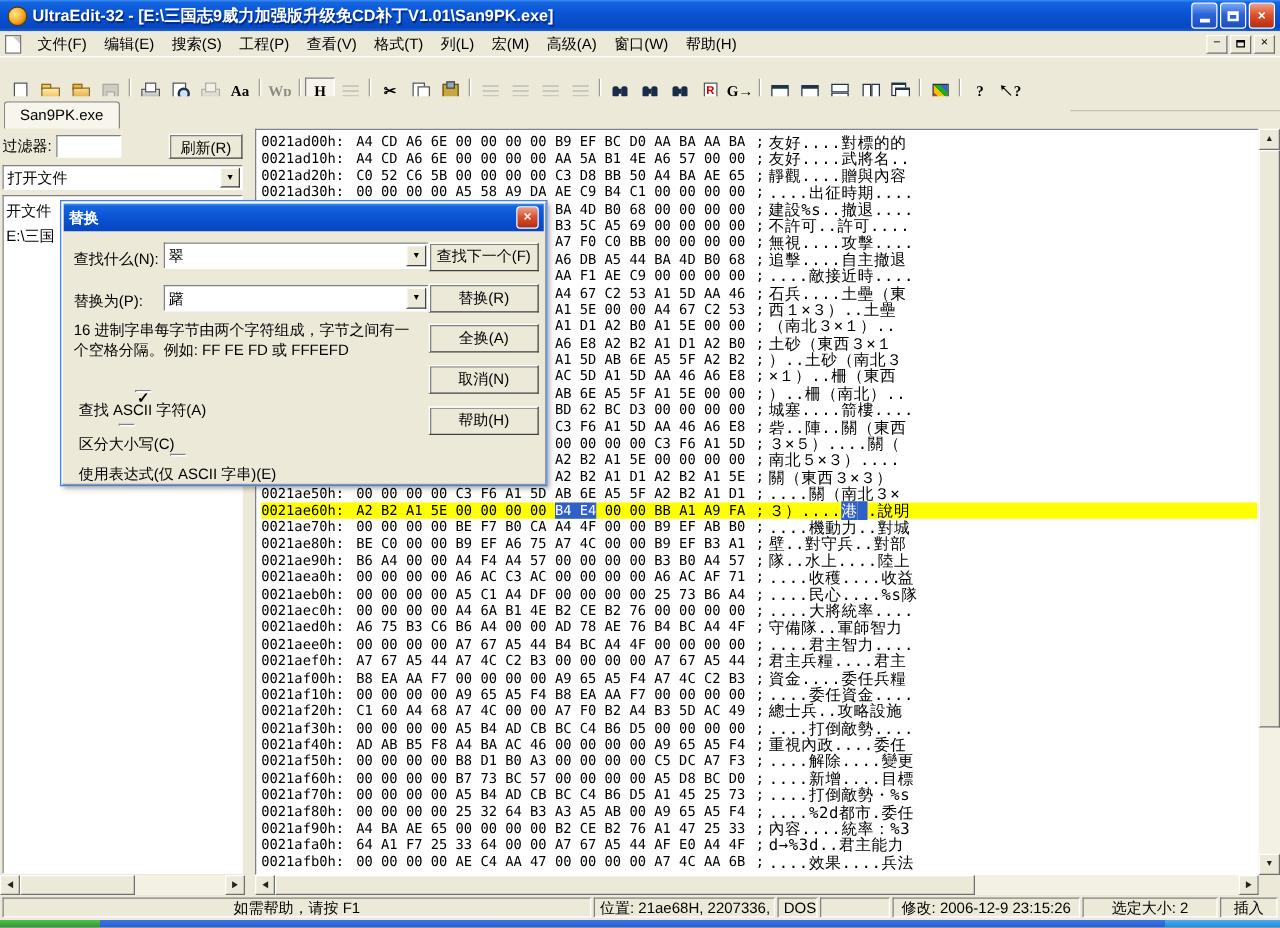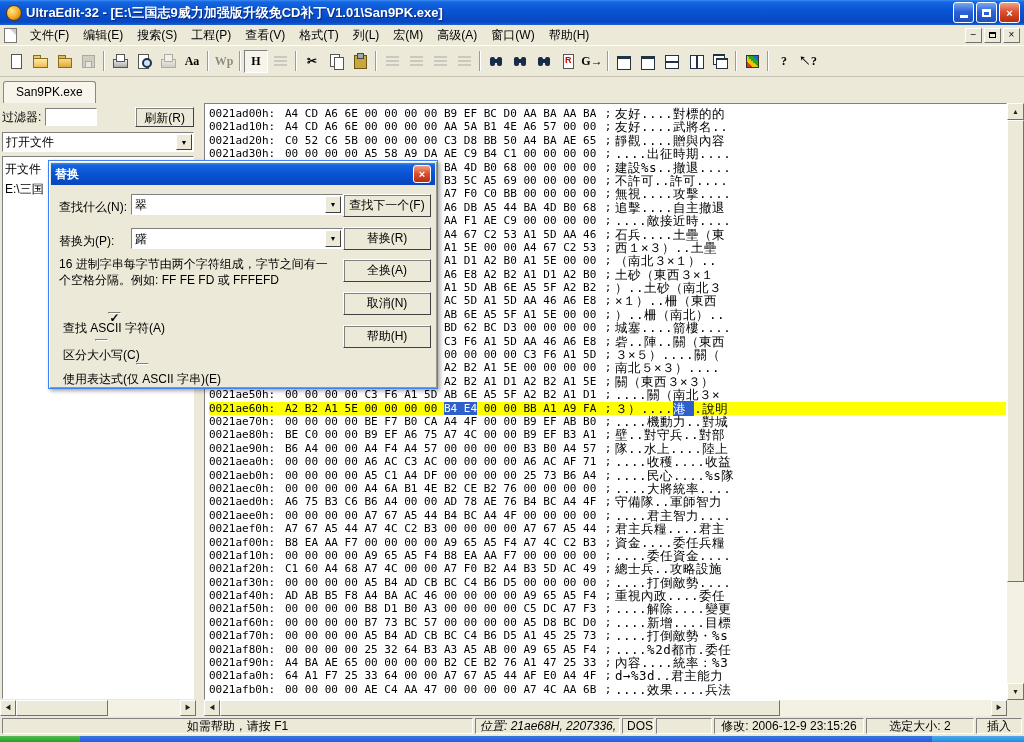--- a/index.html
+++ b/index.html
@@ -27,21 +27,21 @@
     display:flex;align-items:center;padding:0 2px;border-bottom:1px solid #fff;}
   .doc-icon{width:13px;height:15px;background:#fff;border:1px solid #777;margin:0 6px 0 2px;position:relative;}
   .doc-icon::after{content:"";position:absolute;right:0;top:0;border:3px solid #ccc;border-left-color:transparent;border-bottom-color:transparent;}
   .mi{padding:2px 7px;white-space:nowrap;}
   .childbtns{margin-left:auto;display:flex;gap:2px;margin-right:2px;}
   .cbtn{width:17px;height:15px;background:#ECE9D8;border:1px solid;border-color:#fff #707070 #707070 #fff;
         display:flex;align-items:center;justify-content:center;font-size:10px;line-height:10px;}
   .cbtn .rest{width:7px;height:6px;border:1px solid #000;border-top-width:2px;}
 
   
-  .toolbar{position:absolute;left:0;top:46px;width:1024px;height:31px;background:#ECE9D8;
+  .toolbar{position:absolute;left:0;top:58px;width:1024px;height:31px;background:#ECE9D8;
     display:flex;align-items:center;padding:0 4px;border-bottom:1px solid #c8c4b4;}
   .tbtn{width:24px;height:23px;display:flex;align-items:center;justify-content:center;border:1px solid transparent;}
   .tbtn.act{border-color:#808080 #fff #fff #808080;background:#f7f5ea;}
   .tbtn.dis{opacity:.40;filter:grayscale(1);}
   .tsep{width:2px;height:20px;border-left:1px solid #9f9c8d;border-right:1px solid #fff;margin:0 3px;}
   .tg{font-weight:bold;font-size:12px;font-family:"Liberation Serif",serif;}
   .ic{width:16px;height:16px;position:relative;}
   .ic-page::before{content:"";position:absolute;left:3px;top:1px;width:9px;height:13px;background:#fff;border:1px solid #555;}
   .ic-copy::before{content:"";position:absolute;left:2px;top:1px;width:8px;height:11px;background:#fff;border:1px solid #555;}
   .ic-copy::after{content:"";position:absolute;left:6px;top:4px;width:8px;height:11px;background:#fff;border:1px solid #555;}
@@ -417,21 +417,21 @@
         </div>
         <div class="cbrow" style="top: 202px;">
           <div class="cbbox"></div>
           <span>使用表达式(仅 ASCII 字串)(E)</span>
         </div>
       </div>
   </div>
 
   <div class="statusbar">
     <div class="sp" style="flex:1;">如需帮助，请按 F1</div>
-    <div class="sp" style="width:145px;font-style:italic;">位置: 21ae68H, 2207336,</div>
+    <div class="sp" style="width:145px;">位置: 21ae68H, 2207336,</div>
     <div class="sp" style="width:32px;">DOS</div>
     <div class="sp" style="width:56px;"></div>
     <div class="sp" style="width:150px;">修改: 2006-12-9 23:15:26</div>
     <div class="sp" style="width:108px;">选定大小: 2</div>
     <div class="sp" style="width:46px;">插入</div>
   </div>
 
   <div class="taskbar">
     <div class="tk-start"></div>
     <div class="tk-mid"></div>

